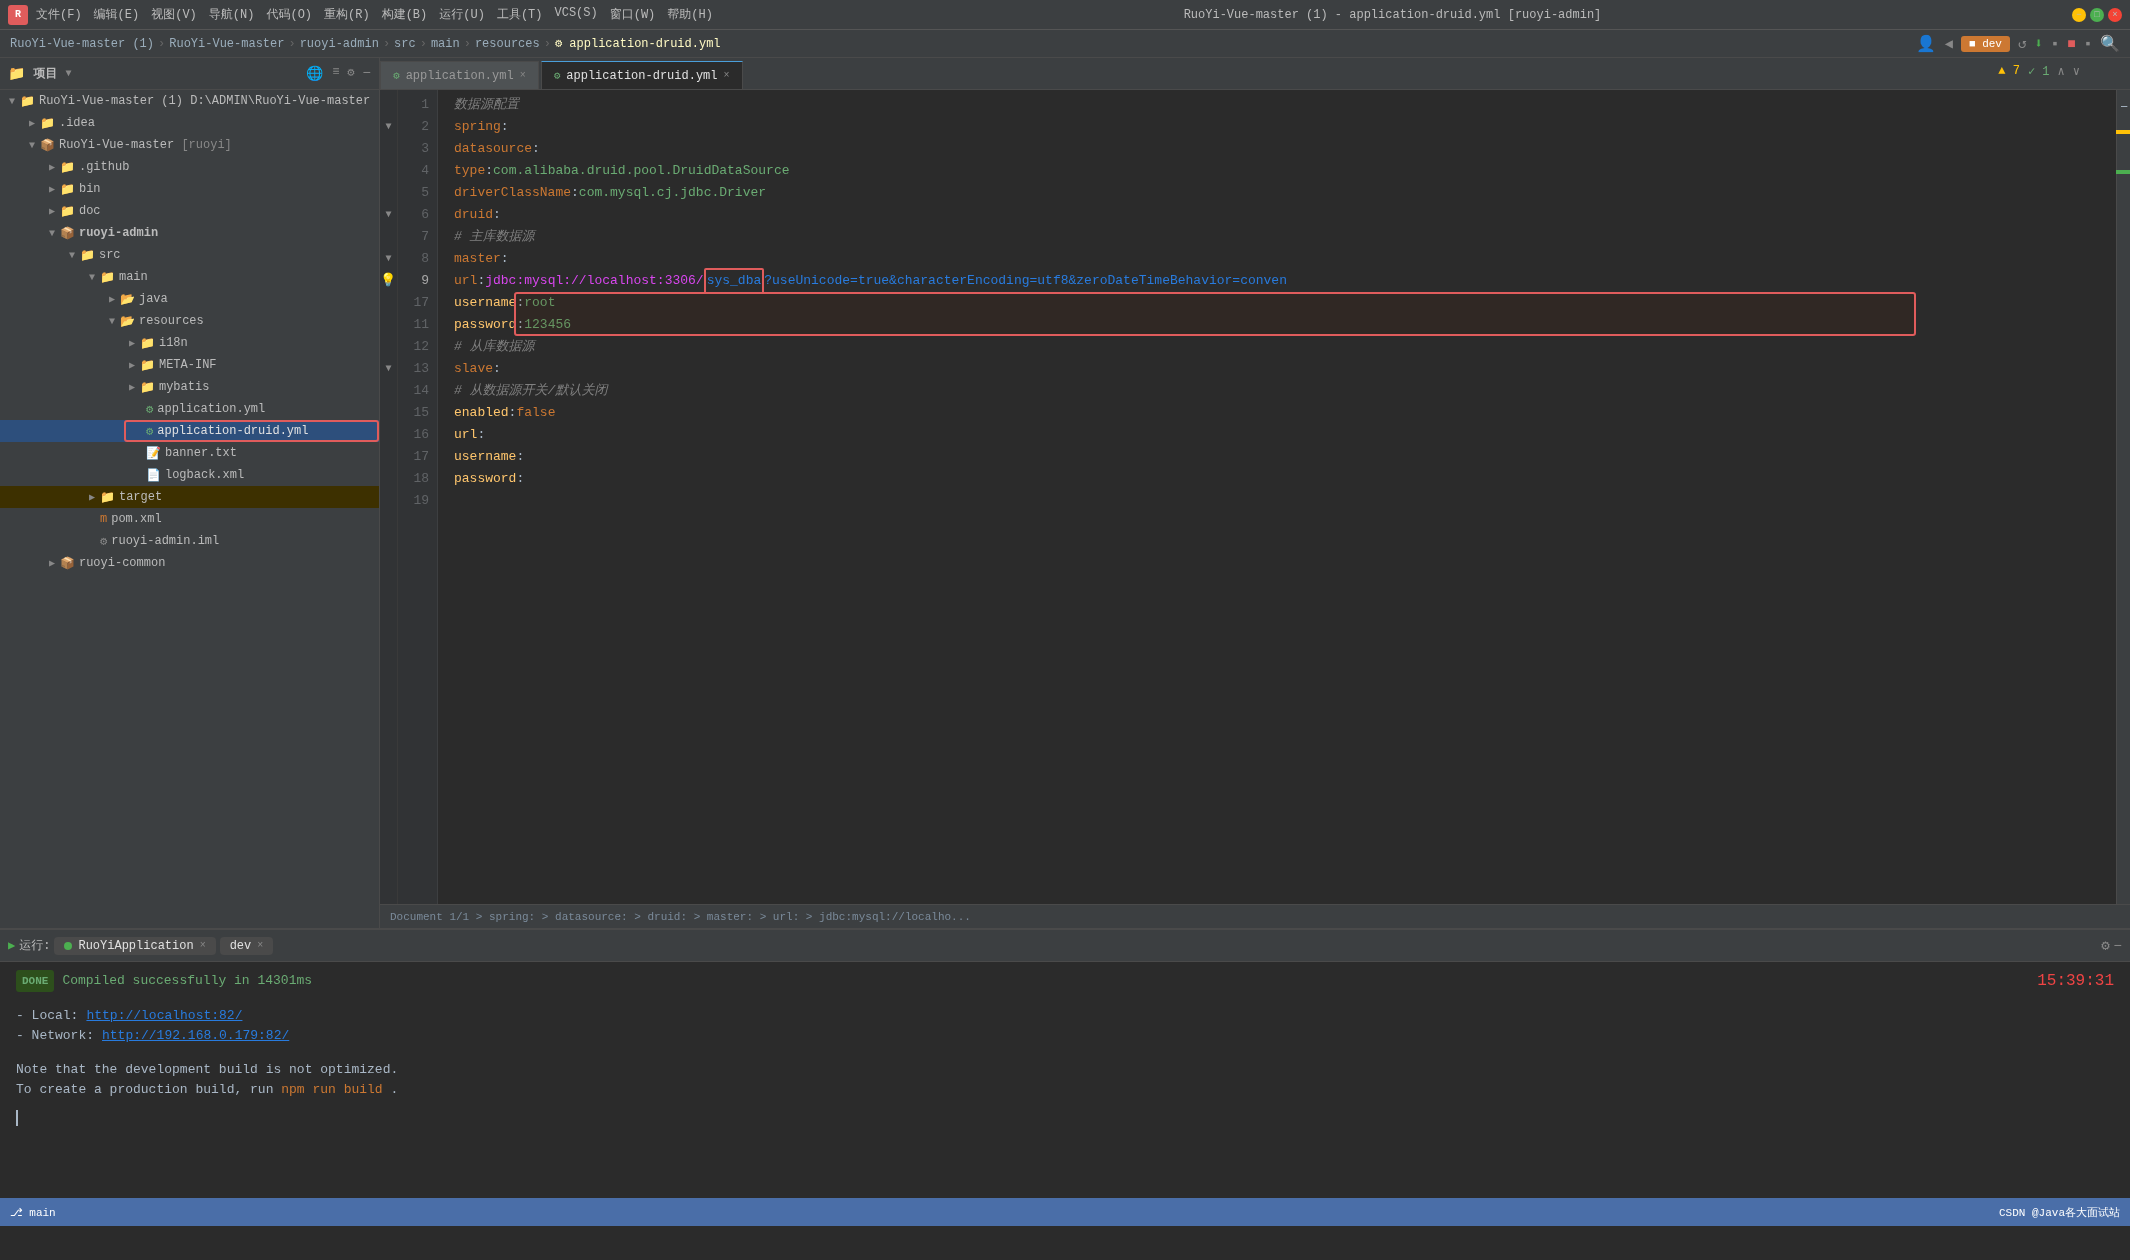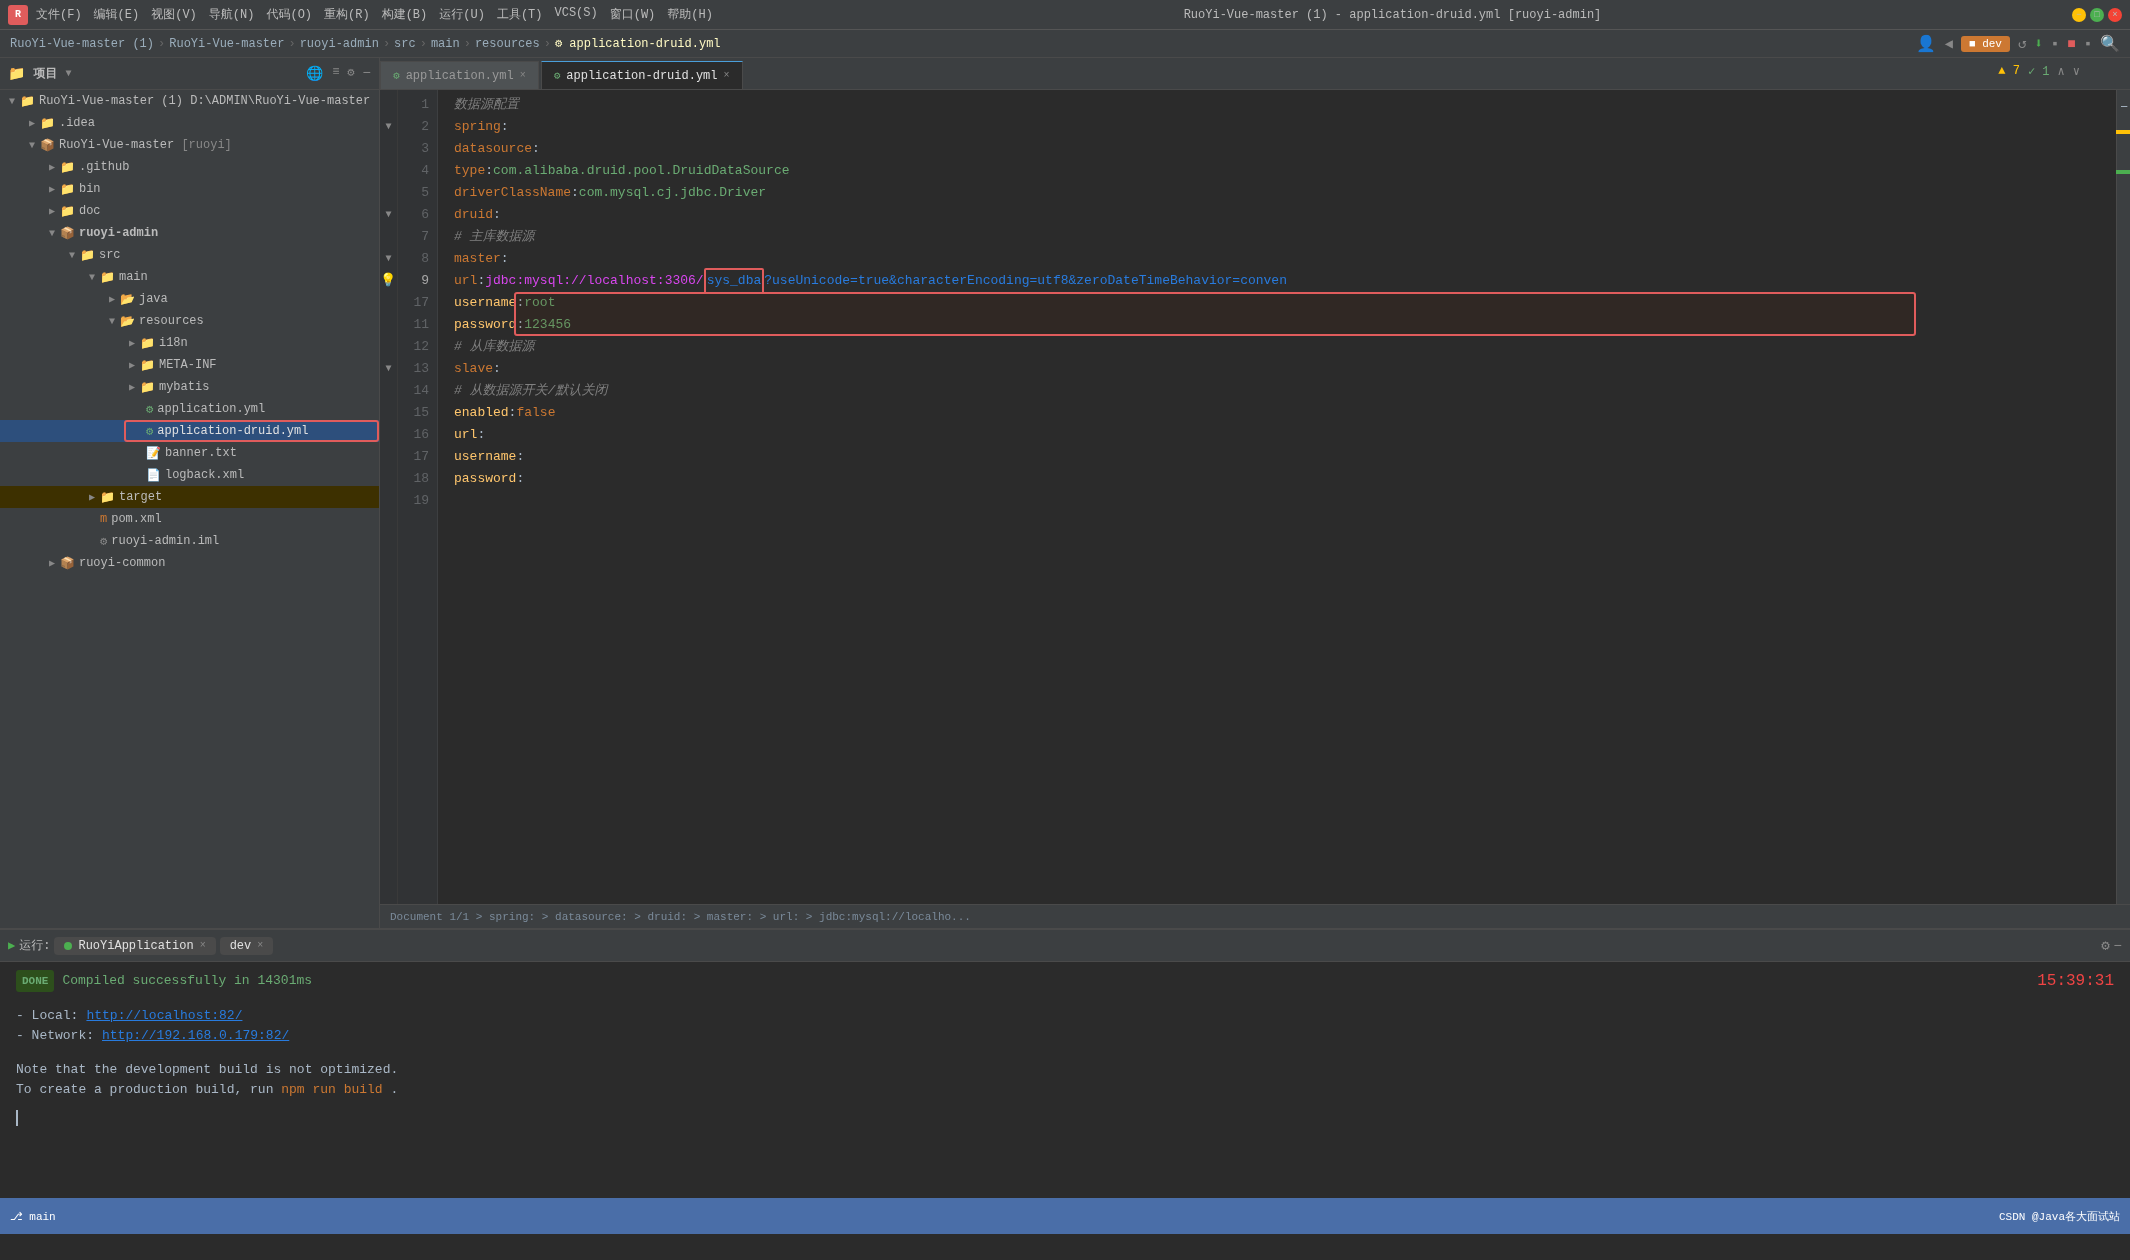--- a/index.html
+++ b/index.html
@@ -727,18 +727,18 @@
 
     <div style="height:10px;"></div>
 
     <div style="display:flex;align-items:center;">
       <span style="border-left:2px solid #a9b7c6;height:16px;display:inline-block;margin-right:2px;animation:none;"></span>
     </div>
 
   </div>
 </div>
 
-<div id="status-bar" style="background:#4a6ea8;height:36px;display:flex;align-items:center;padding:0 10px;font-size:11px;color:#fff;">
+<div id="status-bar" style="background:#4a6ea8;height:28px;display:flex;align-items:center;padding:0 10px;font-size:11px;color:#fff;">
   <div class="status-left" style="flex:1;display:flex;align-items:center;gap:10px;">
     <span style="cursor:pointer;">⎇ main</span>
   </div>
   <div>CSDN @Java各大面试站</div>
 </div>
 
 </body></html>

